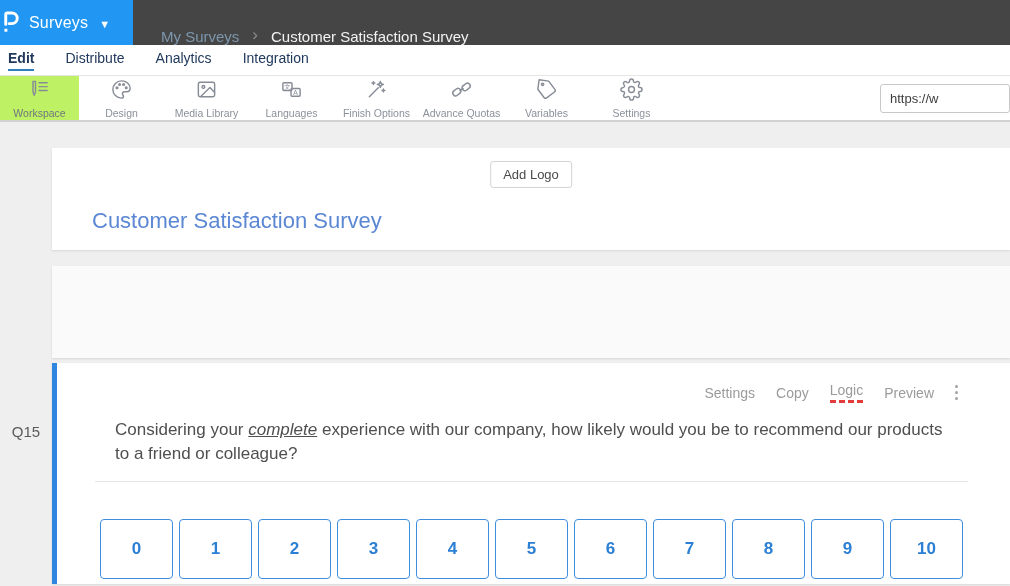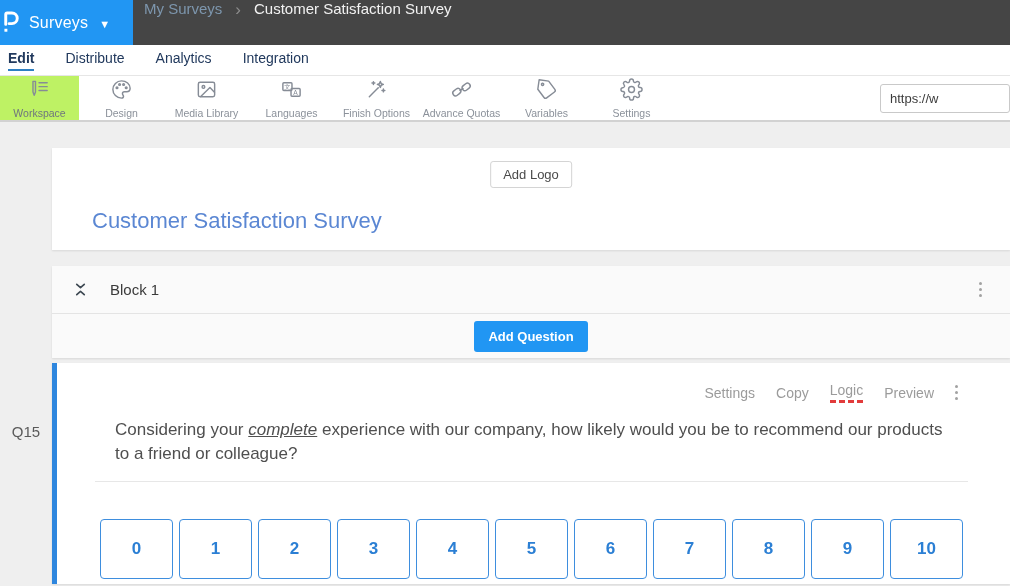--- a/index.html
+++ b/index.html
@@ -5,21 +5,21 @@
   * { margin:0; padding:0; box-sizing:border-box; }
   html,body { width:1010px; height:586px; overflow:hidden; }
   body { background:#efefef; font-family:"Liberation Sans", sans-serif; }
 
   
   .top-header { display:flex; height:45px; background:#454545; align-items:stretch; }
   .brand { width:133px; background:#2196f3; display:flex; align-items:center; padding-left:1px; gap:9px; color:#fff; cursor:pointer; }
   .brand-logo { display:flex; align-items:center; }
   .brand-label { font-size:16px; letter-spacing:.2px; }
   .brand-caret { font-size:11px; margin-left:2px; margin-top:2px; }
-  .breadcrumb { display:flex; align-items:flex-start; margin-left:11px; gap:13px; font-size:15px; }
+  .breadcrumb { display:flex; align-items:flex-end; margin-left:28px; gap:13px; font-size:15px; }
   .crumb-parent { color:#7d96ad; cursor:pointer; }
   .crumb-sep { color:#8d8d8d; font-size:17px; }
   .crumb-current { color:#f2f2f2; }
 
   
   .nav-tabs { height:31px; background:#fff; border-bottom:1px solid #e6e6e6; display:flex; align-items:center; padding-left:8px; }
   .nav-tab { font-size:14px; color:#21395d; margin-right:31px; padding-bottom:5px; cursor:pointer; }
   .nav-tab.active { border-bottom:2px solid #2e7fc2; padding-bottom:3px; font-weight:bold; }
 
   
@@ -194,37 +194,20 @@
 </div>
 
 <div class="main">
 
   <div class="card title-card">
     <button class="add-logo-btn">Add Logo</button>
     <div class="survey-title">Customer Satisfaction Survey</div>
   </div>
 
   <div class="card block-card">
-    <div class="block-header">
-      <span class="collapse-btn">
-        <svg width="15" height="15" viewBox="0 0 16 16" fill="none" stroke="#3d4852" stroke-width="1.8" stroke-linecap="round" stroke-linejoin="round">
-          <polyline points="4,2.5 8,6 12,2.5"></polyline>
-            <polyline points="4,13.5 8,10 12,13.5"></polyline>
-        </svg>
-      </span>
-      <span class="block-title">Block 1</span>
-      <span class="kebab">
-          <i></i>
-          <i></i>
-          <i></i>
-        </span>
-    </div>
-    <div class="block-body">
-      <button class="add-question-btn">Add Question</button>
-    </div>
   </div>
 
   <div class="question-row">
     <span class="q-label">Q15</span>
 
     <div class="card question-card">
       <div class="q-actions">
         <span class="q-action">Settings</span>
         <span class="q-action">Copy</span>
         <span class="q-action highlighted">Logic</span>

